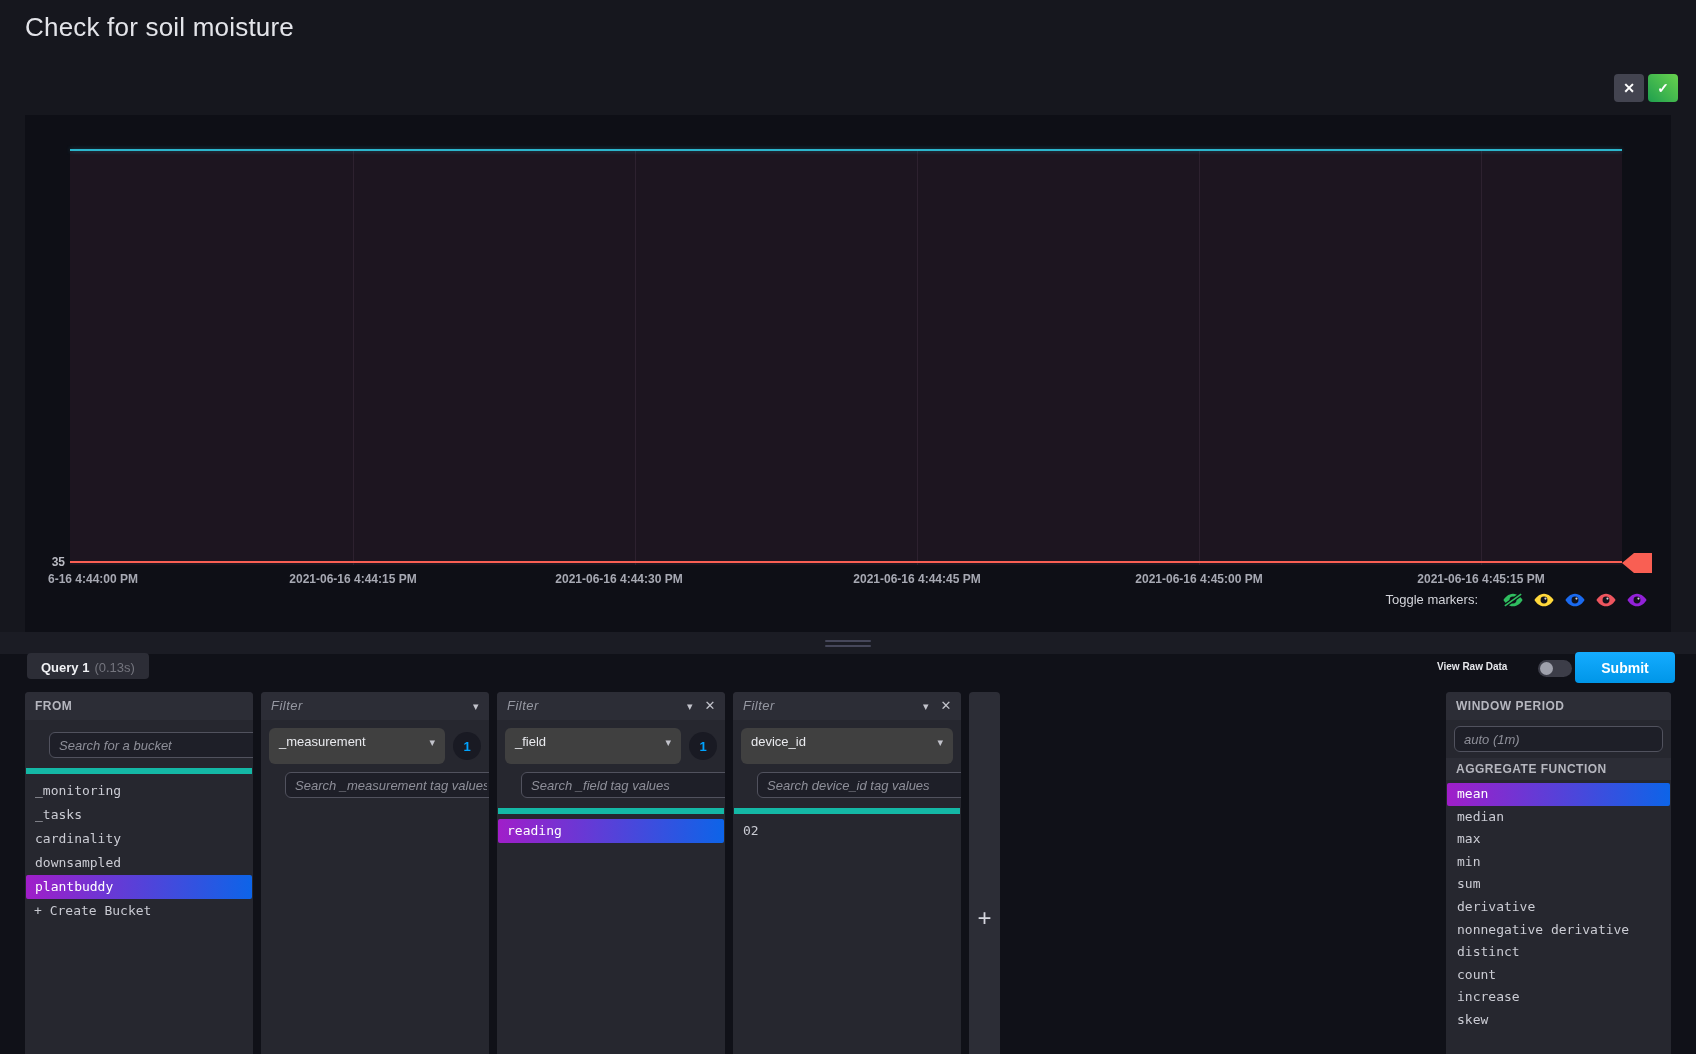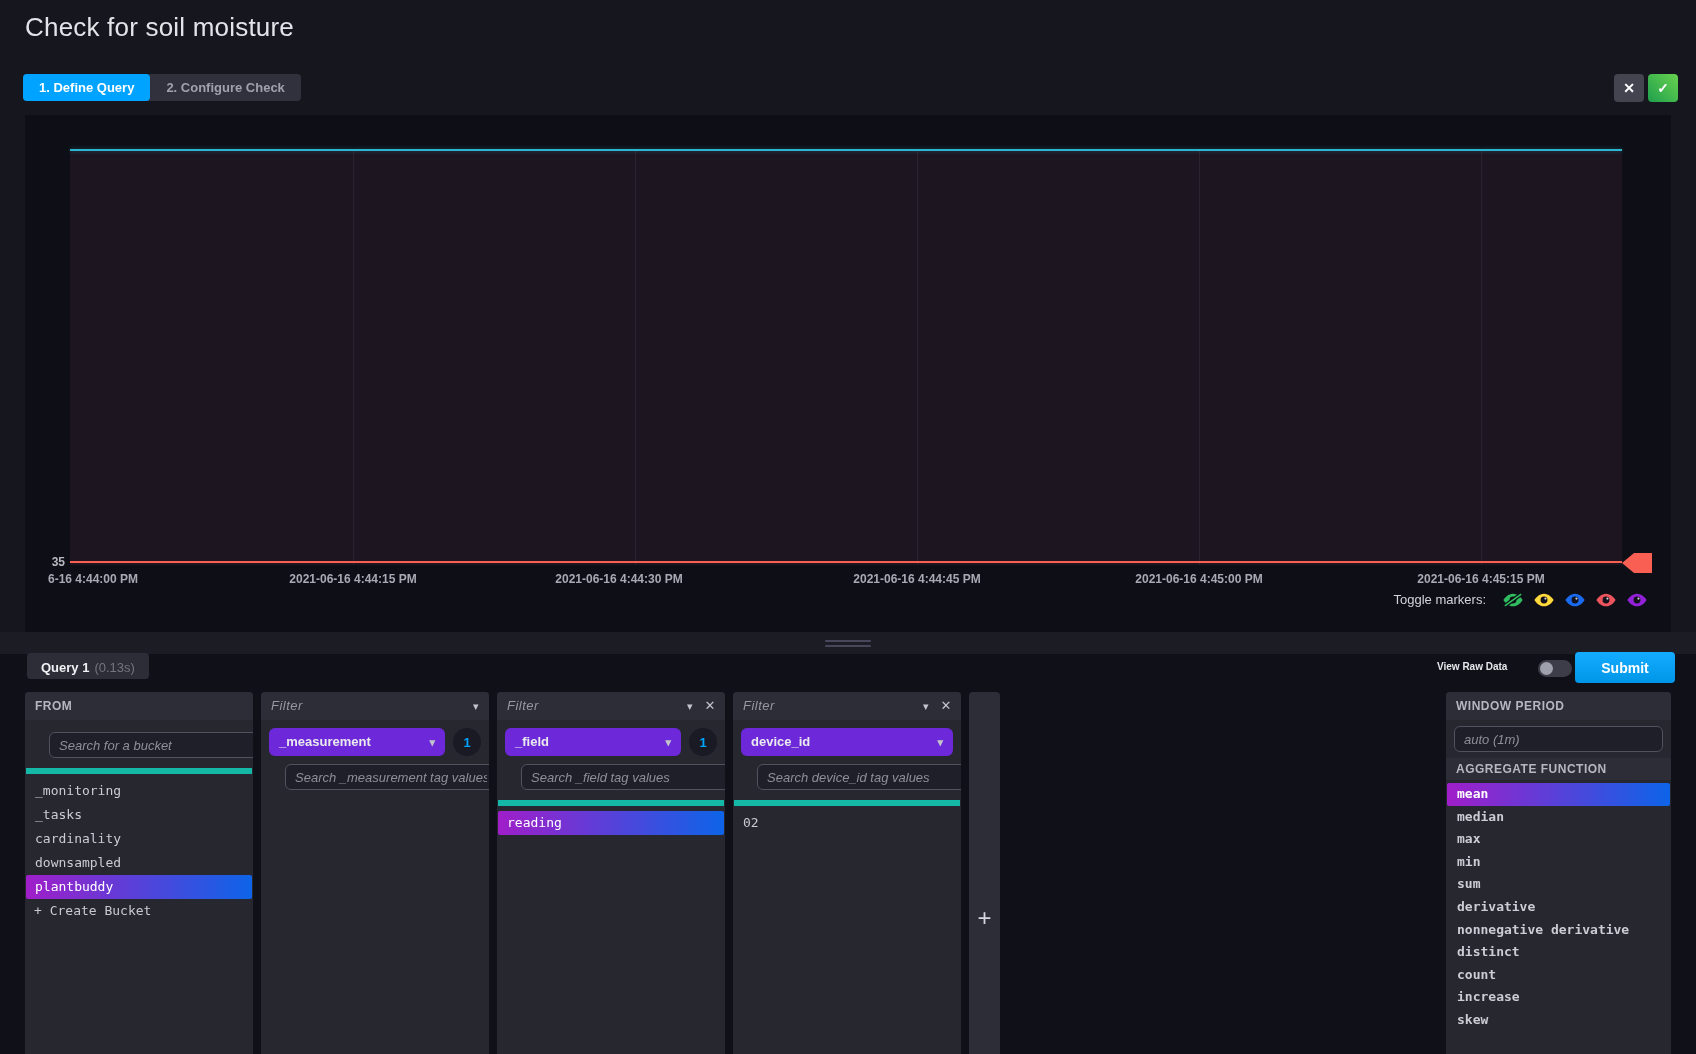--- a/index.html
+++ b/index.html
@@ -22,21 +22,21 @@
   .plot{position:absolute;left:45px;top:35px;width:1552px;height:415px;background:#1d1520;}
   .gl{position:absolute;top:0;width:1px;height:100%;background:#2d212f;}
   .series-line{position:absolute;left:45px;top:34px;width:1552px;height:2px;background:#2cb5cc;box-shadow:0 0 4px #2cb5cc66;}
   .threshold-line{position:absolute;left:45px;top:446px;width:1552px;height:2px;background:#f95f53;}
   .threshold-handle{position:absolute;left:1597px;top:438px;width:30px;height:20px;cursor:ns-resize;}
   .y-label{position:absolute;left:6px;top:440px;width:34px;text-align:right;font-size:12px;font-weight:bold;color:#b9bac2;}
   .x-tick{position:absolute;top:457px;font-size:12px;font-weight:600;color:#a7a9b3;white-space:nowrap;}
   .x-tick.c{width:180px;text-align:center;}
   .t0{left:23px;} .t1{left:238px;} .t2{left:504px;} .t3{left:802px;} .t4{left:1084px;} .t5{left:1366px;}
   .markers-row{position:absolute;top:477px;right:24px;display:flex;align-items:center;gap:11px;}
-  .markers-label{font-size:13px;color:#d3d4da;margin-right:6px;}
+  .markers-label{font-size:13px;color:#d3d4da;margin-right:14px;}
   .marker-toggle{width:20px;height:14px;cursor:pointer;display:block;}
 
   
   .resizer{position:absolute;left:0;top:632px;width:1696px;height:22px;background:#1b1c24;cursor:row-resize;}
   .resizer .bar{position:absolute;left:825px;width:46px;height:2px;background:#46475a;border-radius:1px;}
   .lower-bg{position:absolute;left:0;top:654px;width:1696px;height:400px;background:#101118;}
   .query-tab{position:absolute;left:27px;top:653px;height:26px;line-height:30px;background:#2c2d36;border-radius:4px;
              padding:0 14px;font-size:13px;color:#f0f1f4;font-weight:bold;cursor:pointer;}
   .query-tab .dur{color:#74757e;font-weight:normal;margin-left:5px;}
   .view-raw-label{position:absolute;left:1437px;top:661px;font-size:10px;font-weight:bold;color:#e6e7eb;}
@@ -59,48 +59,44 @@
   .col-header.filter{font-style:italic;font-weight:normal;font-size:13px;color:#9698a2;}
   .hdr-caret{position:absolute;top:0;font-size:11px;color:#c2c3cb;font-style:normal;cursor:pointer;}
   .hdr-caret.only{right:10px;}
   .hdr-caret.with-x{right:32px;}
   .hdr-x{position:absolute;right:9px;top:0;font-size:13px;color:#c2c3cb;font-style:normal;cursor:pointer;}
   .search-input{display:block;margin:12px 8px 0 24px;width:calc(100% - 16px);height:26px;box-sizing:border-box;
                 background:#1e1f28;border:1px solid #51525e;border-radius:6px;color:#c9cad2;padding:0 9px;
                 font-size:13px;font-style:italic;font-family:"Liberation Sans",sans-serif;outline:none;}
   .search-input::placeholder{color:#8e8f99;opacity:1;}
   .dd-row{display:flex;gap:8px;align-items:center;margin:8px 8px 0 8px;}
-  .dropdown{flex:1;height:28px;line-height:28px;background:#6d28d9;border-radius:6px;padding:0 10px;
-            font-size:13px;font-weight:bold;color:#e9eaee;position:relative;cursor:pointer;}
+  .dropdown{flex:1;height:36px;line-height:28px;background:#404040;border-radius:6px;padding:0 10px;
+            font-size:13px;font-weight:normal;color:#e9eaee;position:relative;cursor:pointer;}
   .dropdown .dd-caret{position:absolute;right:10px;top:0;font-size:11px;color:#c2c3cb;}
   .count-badge{width:28px;height:28px;border-radius:50%;background:#191a23;color:#00a3ff;font-size:13px;font-weight:bold;
                display:flex;align-items:center;justify-content:center;flex:none;}
   .list{margin:10px 1px 0 1px;border-top:6px solid #14b8a6;padding-top:5px;}
   .list-item{height:24px;line-height:24px;padding:0 9px;font-family:"DejaVu Sans Mono",monospace;font-size:13px;
              color:#cbccd4;cursor:pointer;white-space:nowrap;overflow:hidden;}
   .list-item.selected{background:linear-gradient(90deg,#a01ec9,#0d64e8);color:#ffffff;border-radius:2px;}
   .create-item{height:24px;line-height:24px;padding:0 9px;font-family:"DejaVu Sans Mono",monospace;font-size:13px;
                color:#c8c9d1;cursor:pointer;}
   .plus-label{position:absolute;left:0;top:212px;width:100%;text-align:center;font-size:24px;font-weight:300;color:#d5d6de;}
   .wp-input{margin:6px 8px 0 8px;}
   .agg-header{margin-top:6px;height:22px;line-height:22px;background:#2c2d36;padding:0 10px;font-size:12px;
               font-weight:bold;letter-spacing:.5px;color:#b6b7bf;}
   .fn-list{margin:0 1px;padding-top:3px;}
-  .fn-list .list-item{height:22.6px;line-height:22.6px;padding:0 10px;font-weight:bold;}
+  .fn-list .list-item{height:22.6px;line-height:22.6px;padding:0 10px;}
 </style>
 </head>
 <body>
 
 <div id="app">
 
   <div class="page-title">Check for soil moisture</div>
-  <div class="steps">
-    <div class="step-tab active">1. Define Query</div>
-    <div class="step-tab">2. Configure Check</div>
-  </div>
   <div class="win-actions">
     <div class="win-btn cancel">
         <span>✕</span>
       </div>
     <div class="win-btn confirm">
         <span>✓</span>
       </div>
   </div>
 
   <div class="chart-panel">

